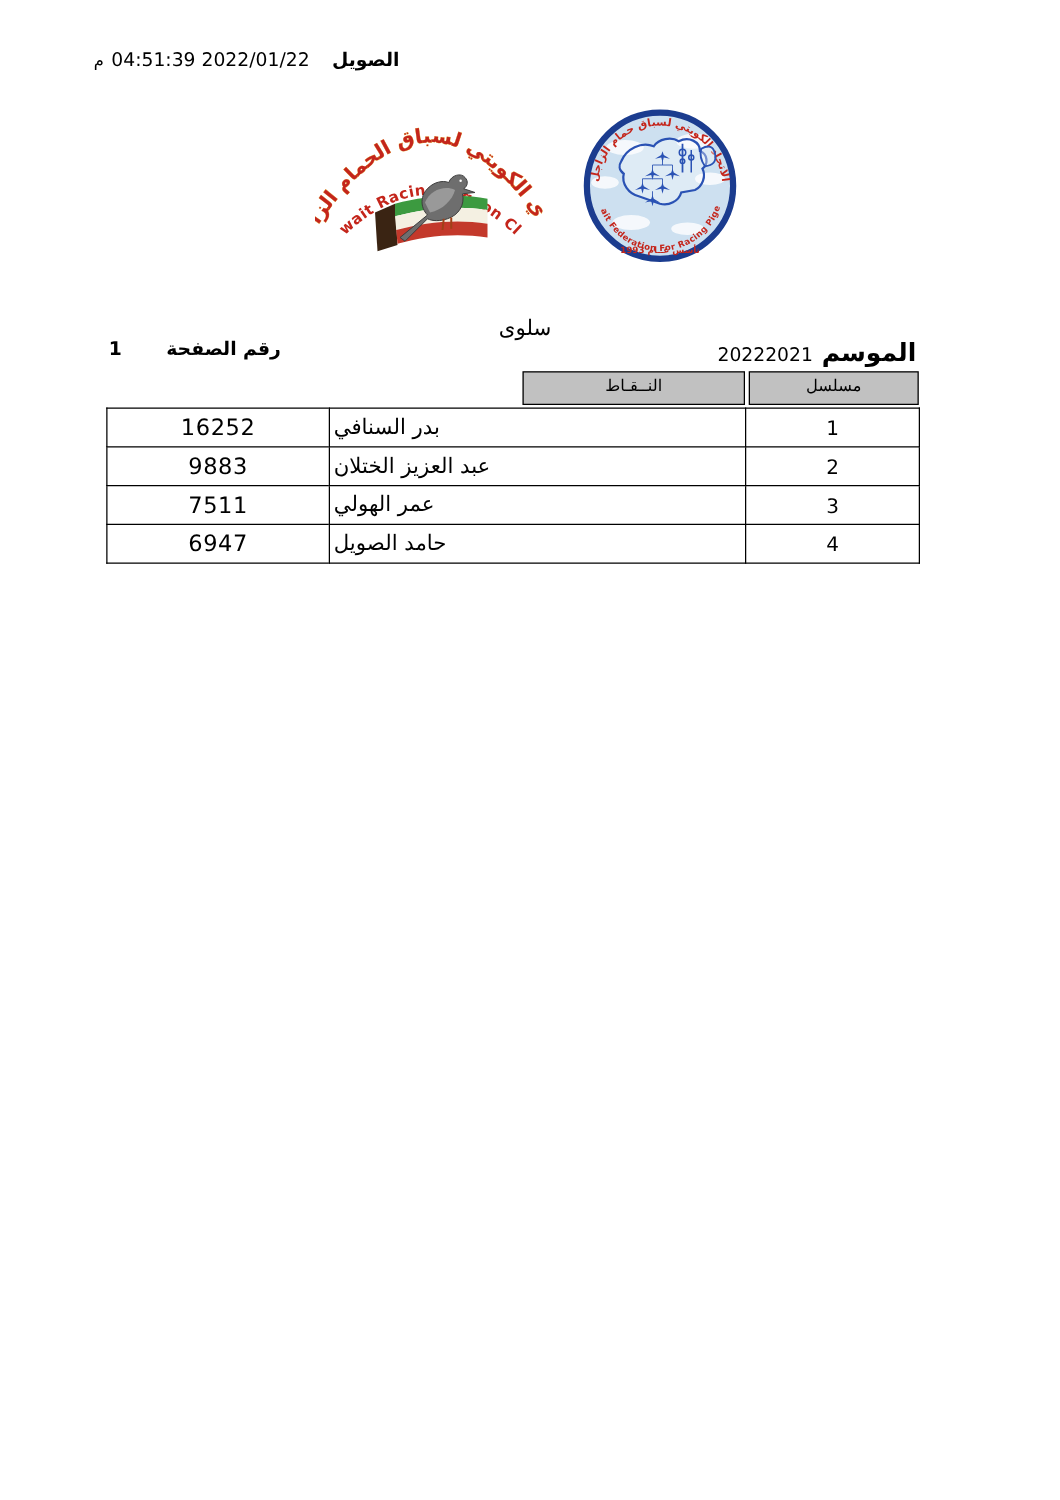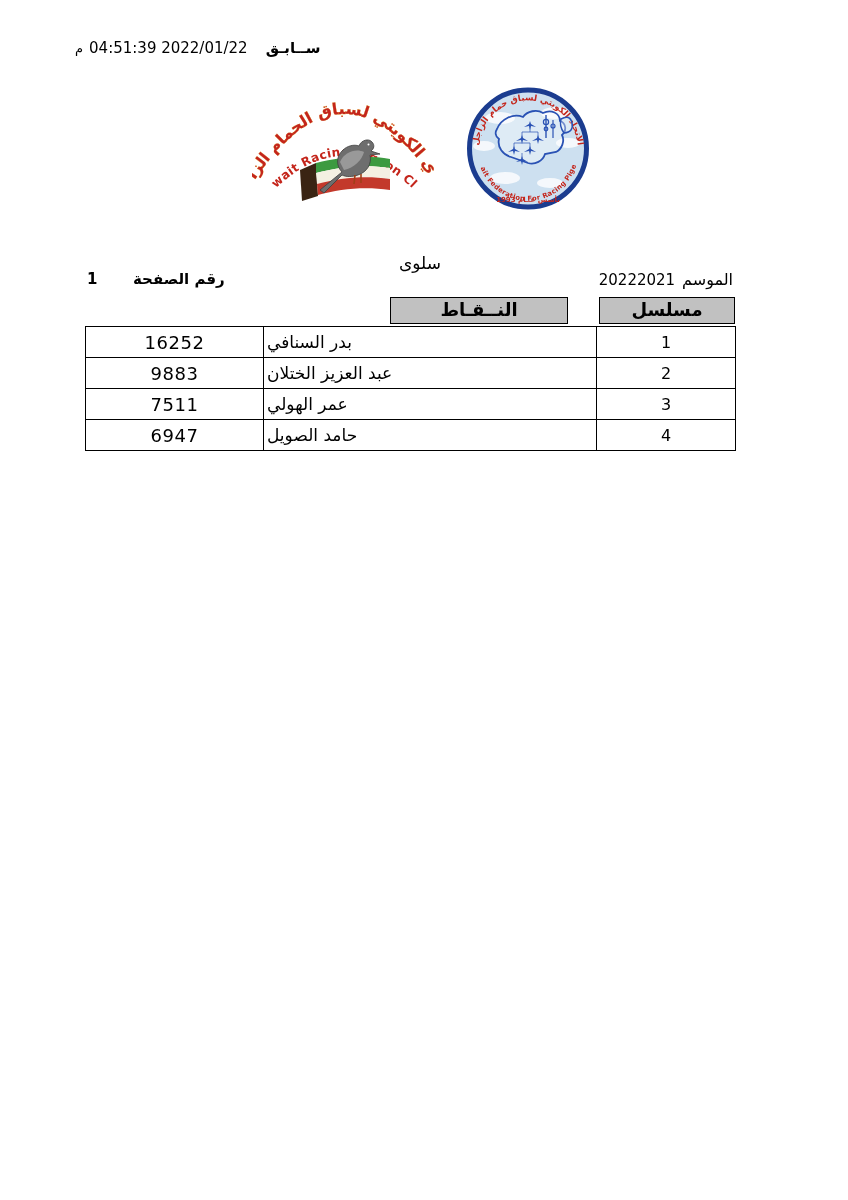--- a/index.html
+++ b/index.html
@@ -31,28 +31,28 @@
     position:absolute;top:214px;left:0;width:820px;text-align:center;
     font-size:22px;font-weight:bold;
   }
   .subtitle{position:absolute;top:253px;left:16px;width:808px;text-align:center;font-size:17px;}
 
   
   .meta-row{position:absolute;top:270px;left:85px;width:650px;height:22px;font-size:15px;}
   .page-num{position:absolute;left:2px;font-weight:bold;}
   .page-label{position:absolute;left:48px;font-weight:bold;}
   .season{position:absolute;right:2px;display:flex;direction:rtl;gap:7px;align-items:baseline;}
-  .season-label{font-weight:normal;font-size:16px;}
+  .season-label{font-weight:bold;font-size:20px;}
 
   
   .results{position:absolute;left:85px;top:297px;width:650px;}
   .thead{display:flex;direction:rtl;gap:3px;}
   .th{
     box-sizing:border-box;border:1px solid var(--border);background:var(--header-bg);
-    font-weight:bold;font-size:18px;text-align:center;height:27px;line-height:24px;margin-left:28px;
+    font-weight:normal;font-size:13px;text-align:center;height:27px;line-height:24px;
   }
   .th-serial{width:136px;}
   .th-name{flex:1;}
   .th-points{width:178px;}
   table.tbody{
     margin-top:2px;border-collapse:collapse;width:650px;direction:rtl;
     table-layout:fixed;
   }
   table.tbody td{
     border:1px solid var(--border);height:31px;box-sizing:border-box;
@@ -71,21 +71,21 @@
   .conn{stroke:var(--map-blue);stroke-width:0.7;fill:none;}
 </style>
 </head>
 <body>
 
 <div class="page">
 
   <div class="date-line">
     <span class="meridiem">م</span>
     <span class="datetime" dir="ltr">04:51:39 2022/01/22</span>
-    <span class="date-label">ســابـق</span>
+    <span class="date-label">الصويل</span>
   </div>
 
   <svg class="logo-left" viewBox="0 0 184 124" aria-hidden="true">
     <defs>
       <path id="lp-ar" d="M 4 94 Q 92 -34 180 94" fill="none"></path>
       <path id="lp-en" d="M 22 106 Q 92 38 162 106" fill="none"></path>
     </defs>
     <text class="red-arc ar-arc" font-size="16" font-weight="bold">
       <textPath href="#lp-ar" startOffset="50%" text-anchor="middle">النادي الكويتي لسباق الحمام الزاجل</textPath>
     </text>

